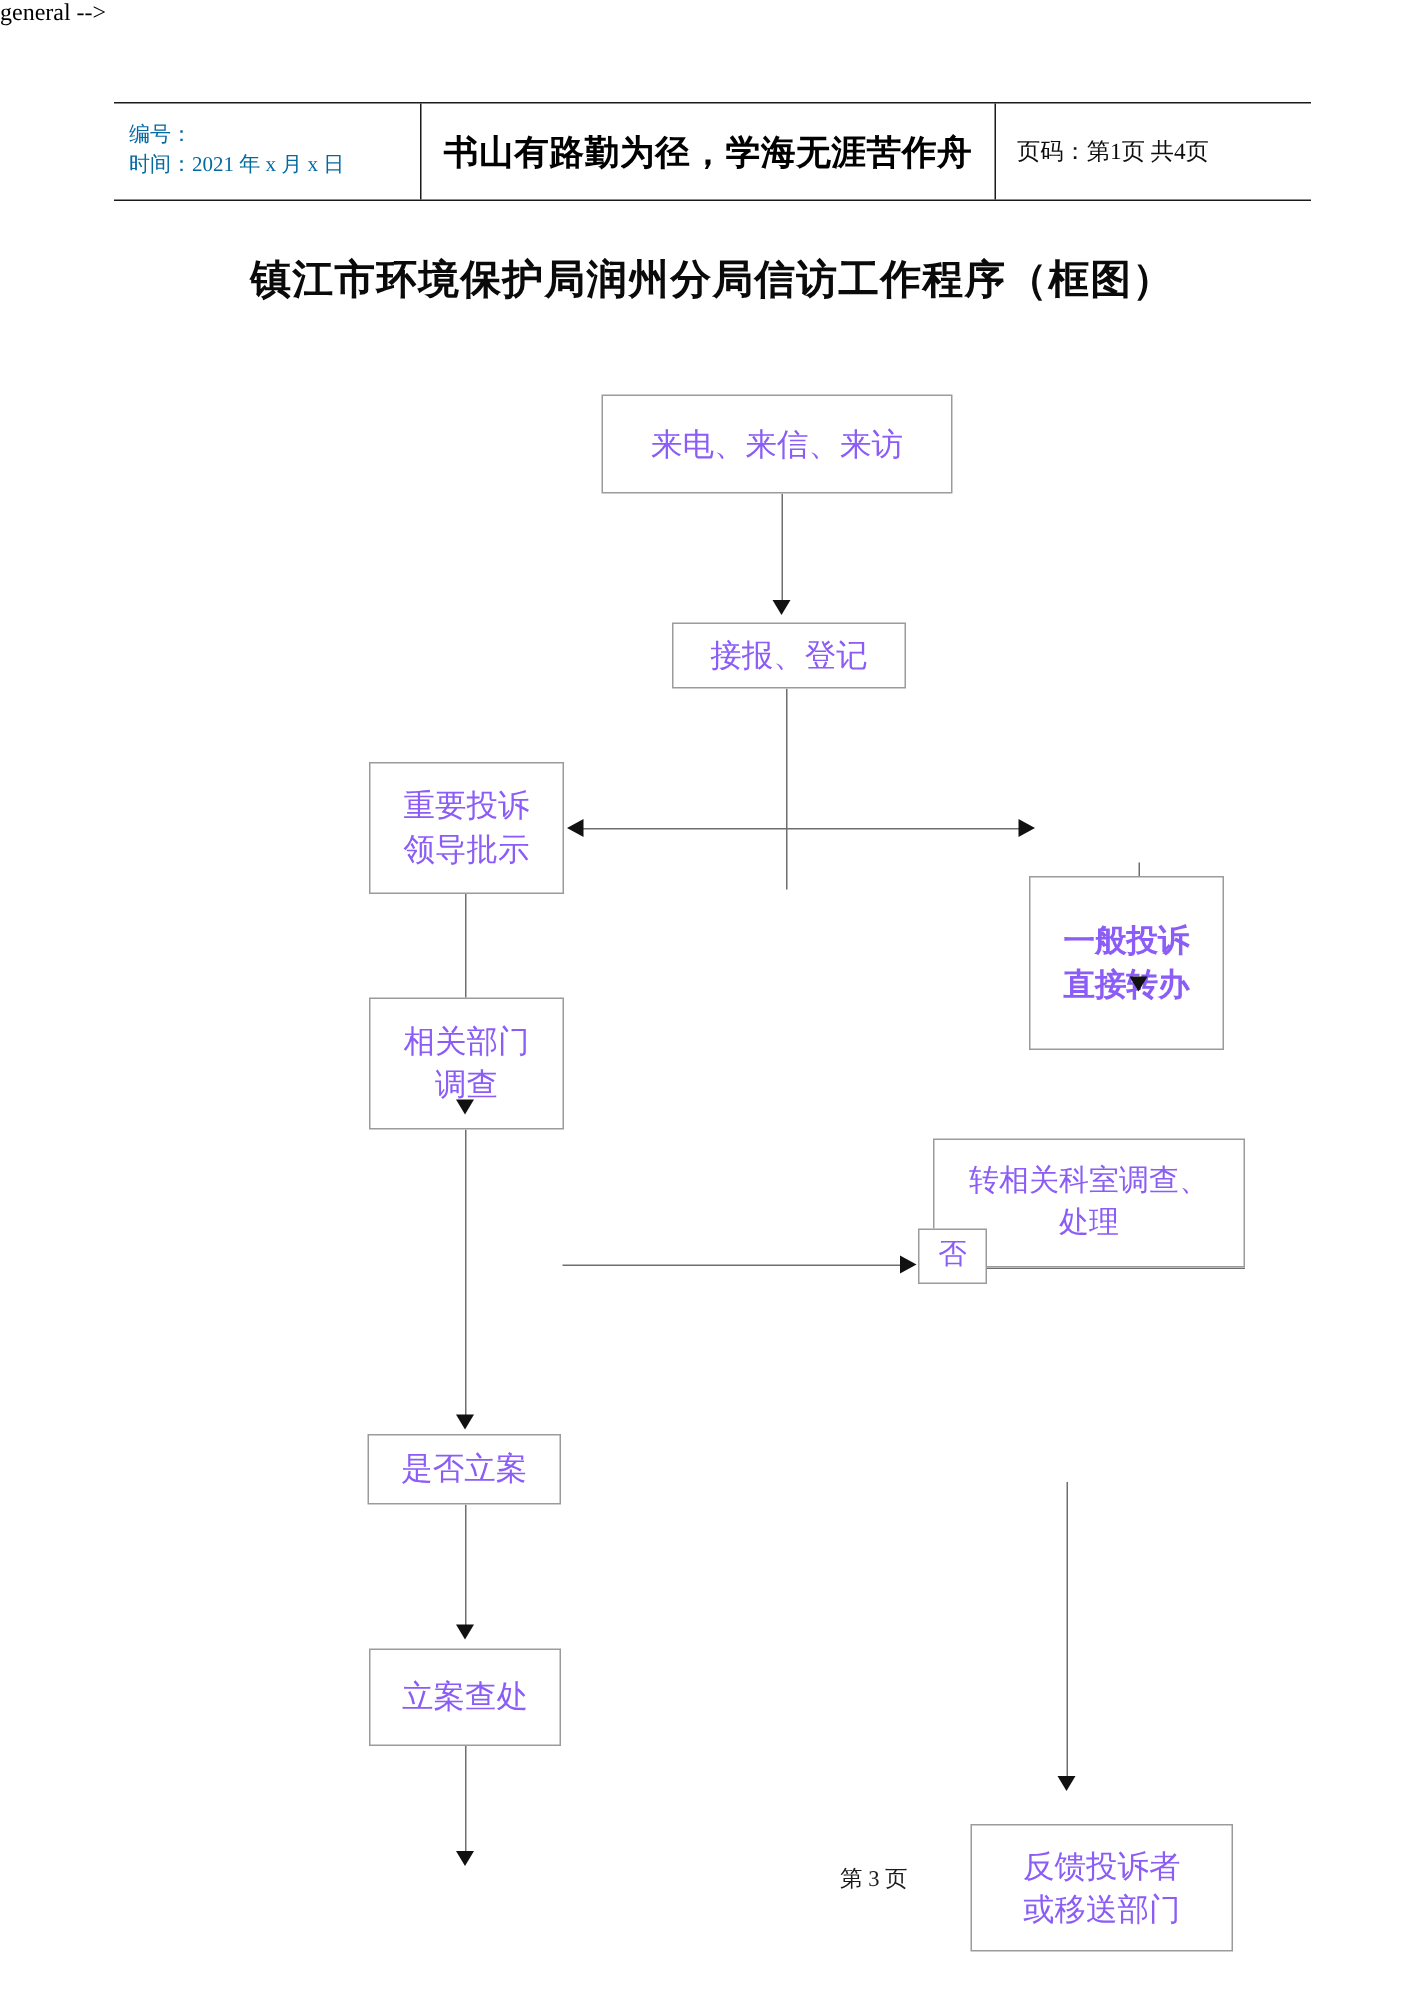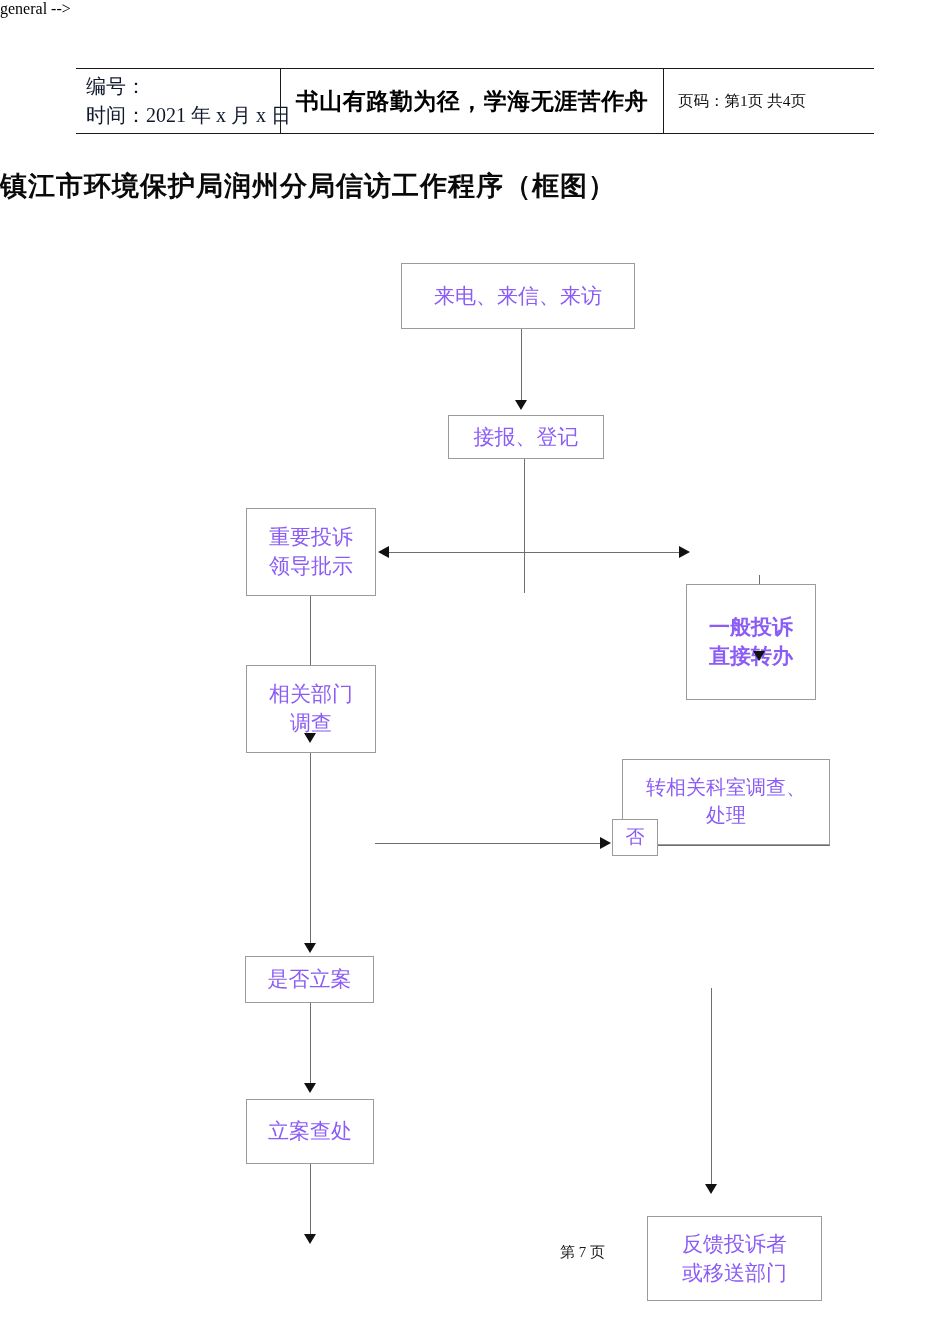--- a/index.html
+++ b/index.html
@@ -41,23 +41,23 @@
   #hdr-cell-mid {
     width: 383px;
     border-right: 1.3px solid #1a1a1a;
     justify-content: center;
   }
   #hdr-cell-right {
     flex: 1;
     padding-left: 14px;
   }
   .hdr-line {
-    font-size: 20px;
+    font-size: 14px;
     line-height: 1.45;
-    color: #0f172a;
+    color: #0369a1;
     white-space: nowrap;
   }
   #header-slogan {
     font-size: 23px;
     font-weight: bold;
     color: #000000;
     letter-spacing: 0.5px;
     white-space: nowrap;
     font-family: "Liberation Serif", "DejaVu Serif", serif;
   }
@@ -66,21 +66,21 @@
     color: #0d0d0d;
     white-space: nowrap;
   }
 
   
   #doc-title {
     position: absolute;
     left: 0;
     top: 168px;
     width: 950px;
-    text-align: left;
+    text-align: center;
     font-size: 27px;
     font-weight: bold;
     color: #0a0a0a;
     letter-spacing: 1px;
     font-family: "Liberation Serif", "DejaVu Serif", serif;
   }
 
   
   .node {
     position: absolute;
@@ -268,16 +268,16 @@
 <div class="node" id="node-case-handle">
   <span class="txt">立案查处</span>
 </div>
 
 <div class="node" id="node-feedback">
   <span class="txt">反馈投诉者
 或移送部门</span>
 </div>
 
 
-<div id="page-footer">第 7 页</div>
+<div id="page-footer">第 3 页</div>
 
 
 
 
 </body></html>

